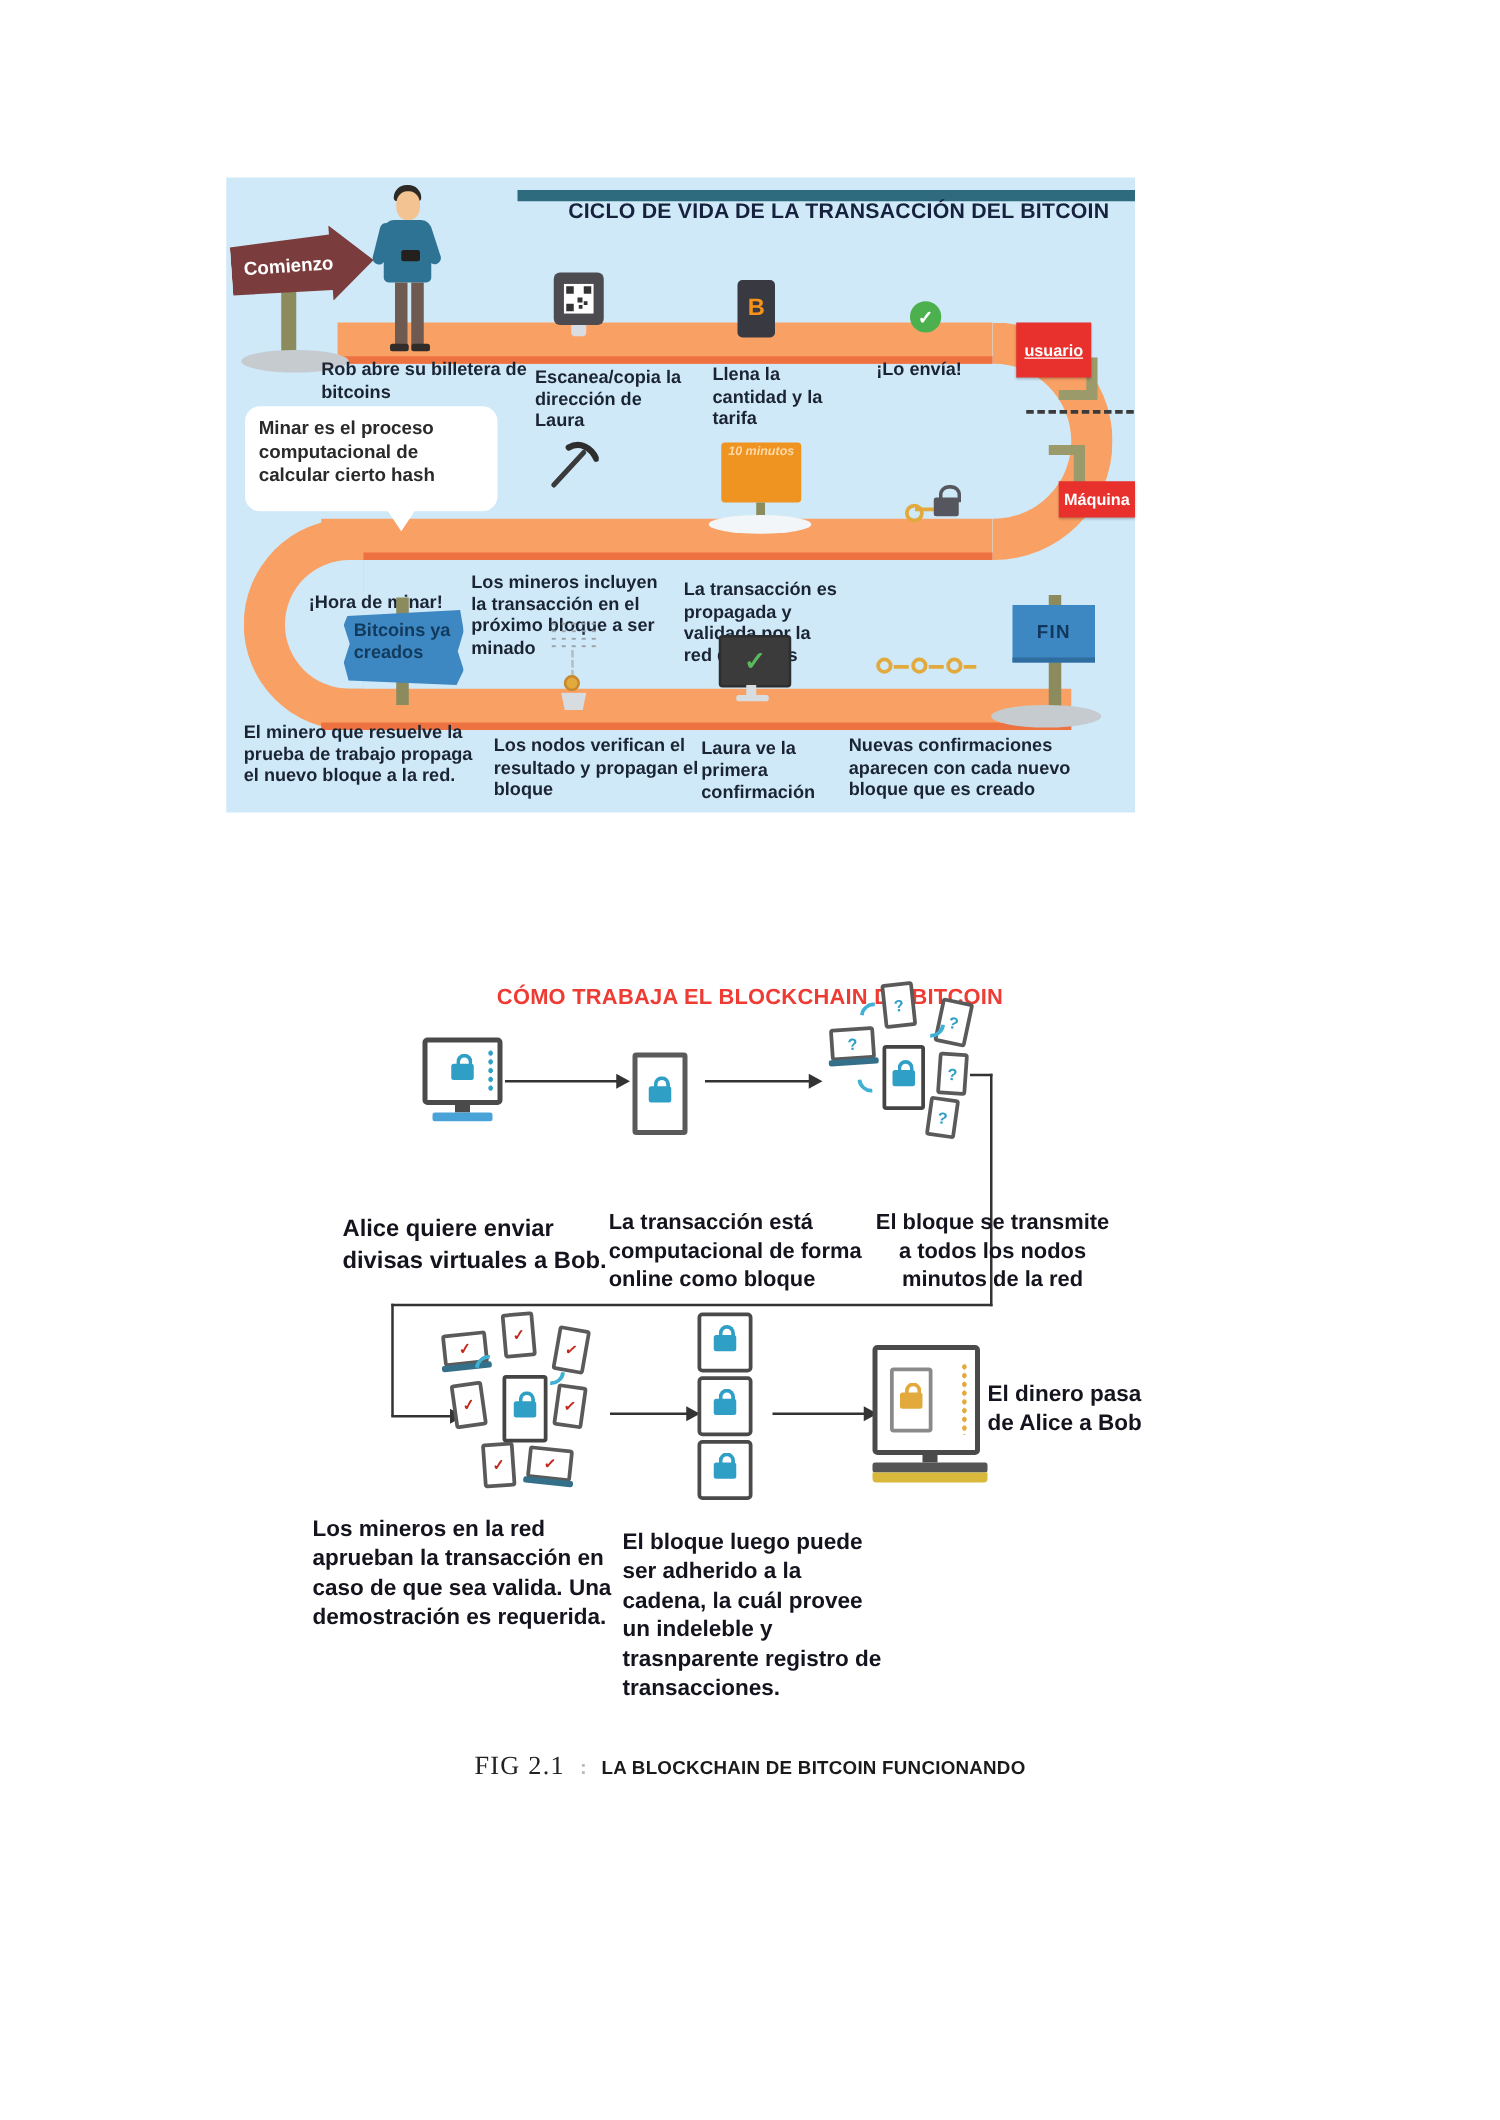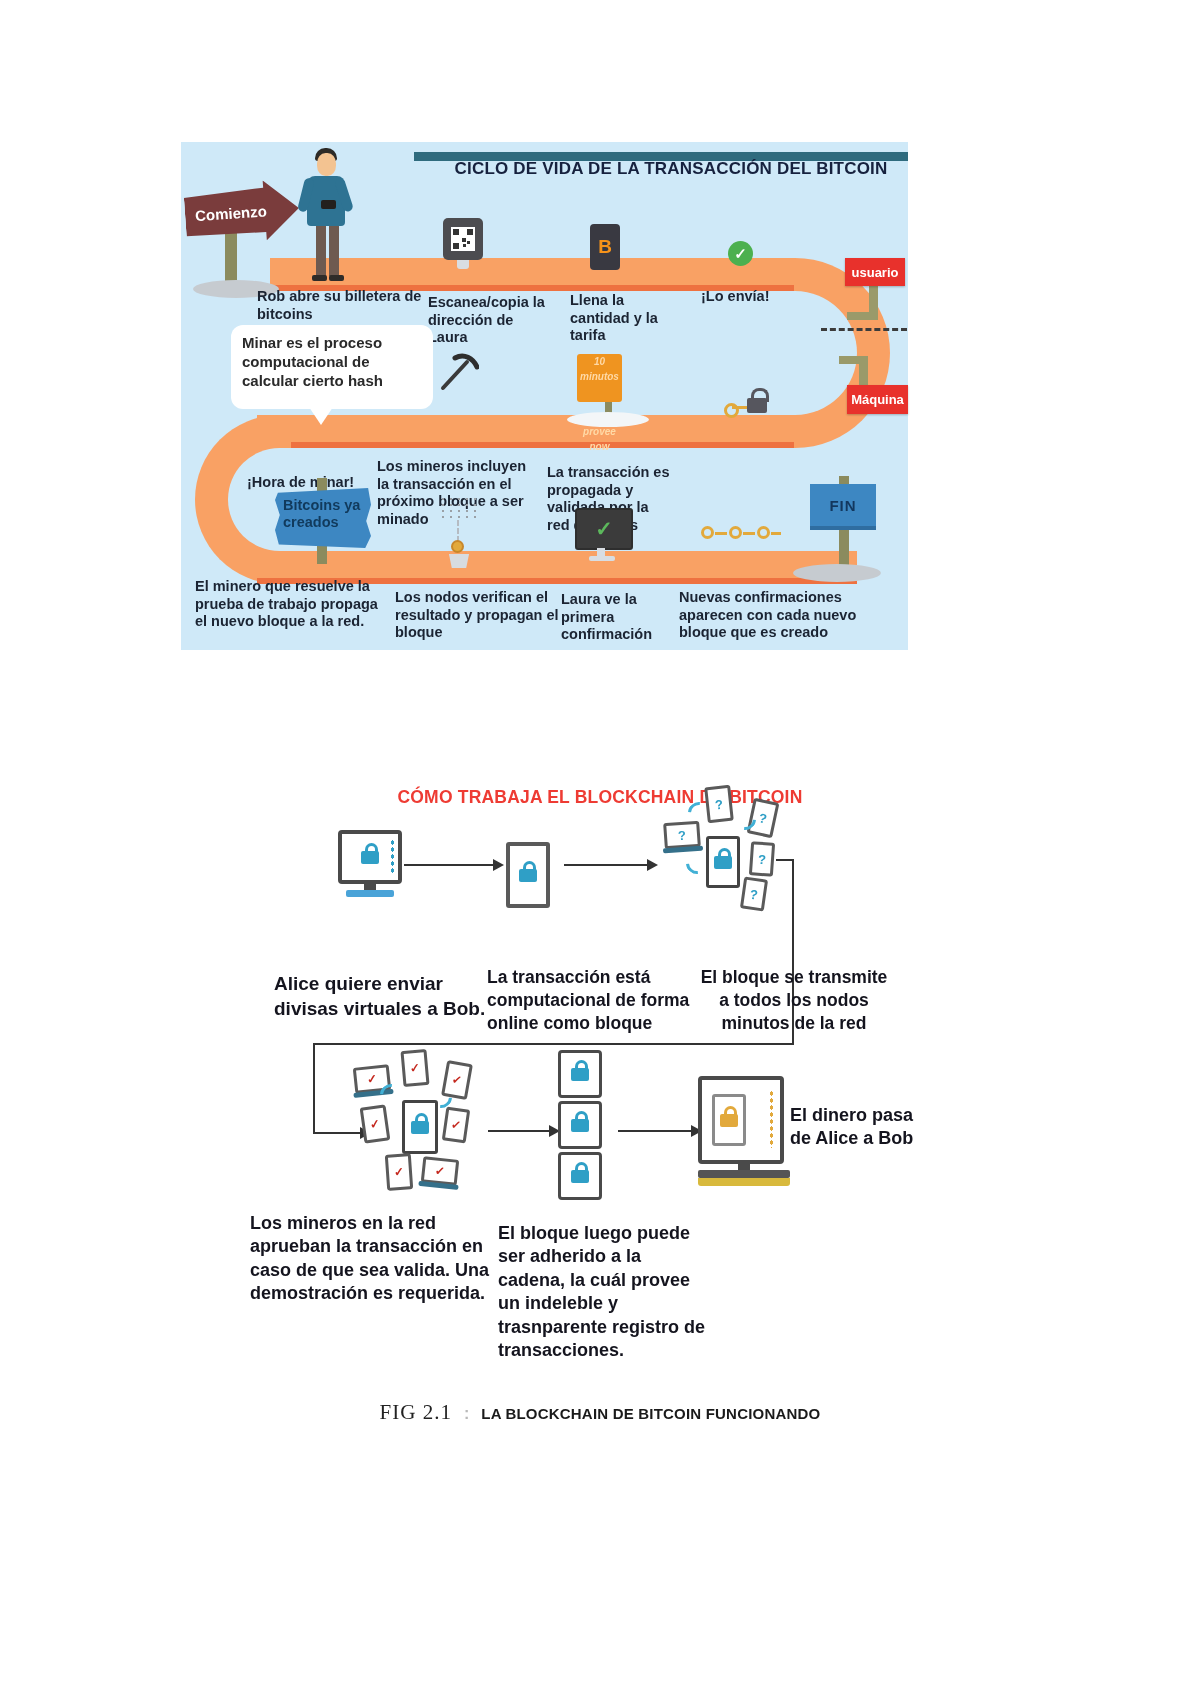--- a/index.html
+++ b/index.html
@@ -45,25 +45,25 @@
   .shoe{position:absolute;width:15px;height:6px;background:#2f2c29;border-radius:2px;}
 
   
   .qrbox{position:absolute;left:262px;top:76px;width:40px;height:42px;background:#4c4c50;border-radius:5px;
          display:flex;align-items:center;justify-content:center;}
   .qrstand{position:absolute;left:276px;top:118px;width:12px;height:9px;background:#d9dde2;border-radius:0 0 3px 3px;}
   .phoneB{position:absolute;left:409px;top:82px;width:30px;height:46px;background:#393941;border-radius:4px;
           display:flex;align-items:center;justify-content:center;color:#f7931a;font-weight:bold;font-size:19px;}
   .chkcirc{position:absolute;left:547px;top:99px;width:25px;height:25px;background:var(--check-green);
            border-radius:50%;color:#fff;font-weight:bold;font-size:15px;display:flex;align-items:center;justify-content:center;}
-  .bubble{position:absolute;left:50px;top:183px;width:202px;height:84px;background:#fff;border-radius:12px;
+  .bubble{position:absolute;left:15px;top:183px;width:202px;height:84px;background:#fff;border-radius:12px;
           padding:9px 11px;box-sizing:border-box;font-weight:bold;font-size:15px;color:#2a2a2a;line-height:1.25;}
   .bubbletail{position:absolute;left:128px;top:265px;width:0;height:0;
               border-left:12px solid transparent;border-right:12px solid transparent;border-top:18px solid #fff;}
-  .timersign{position:absolute;left:396px;top:212px;width:45px;height:48px;background:var(--orange-sign);
+  .timersign{position:absolute;left:396px;top:212px;width:64px;height:48px;background:var(--orange-sign);
              border-radius:3px;color:#ffd9a6;font-style:italic;font-size:10px;font-weight:bold;text-align:center;
              display:flex;flex-direction:column;align-items:center;justify-content:space-between;line-height:1.5;gap:40px;}
   .flag{position:absolute;left:94px;top:346px;width:96px;height:60px;background:var(--blue-sign);
         color:#113a5c;font-weight:bold;font-size:14.5px;padding:9px 8px;box-sizing:border-box;line-height:1.2;
         clip-path:polygon(3% 8%,97% 0,100% 28%,95% 55%,100% 80%,94% 100%,4% 94%,0 70%,5% 45%,0 20%);}
   .shackle{position:absolute;width:12px;height:11px;border:3px solid #56565e;border-bottom:none;border-radius:8px 8px 0 0;}
   .lockbody{position:absolute;width:20px;height:15px;background:#56565e;border-radius:2px;}
   .keyring{position:absolute;width:9px;height:9px;border:3px solid var(--gold);border-radius:50%;}
   .keystem{position:absolute;width:15px;height:3px;background:var(--gold);}
   .dots{position:absolute;background-image:radial-gradient(#9aa0a6 1.3px,transparent 1.4px);background-size:8px 6px;}
@@ -138,21 +138,21 @@
       <div class="arm" style="left:48px;top:30px;transform:rotate(-18deg);"></div>
       <div class="device"></div>
       <div class="leg" style="left:25px;top:78px;"></div>
       <div class="leg" style="left:38px;top:78px;"></div>
       <div class="shoe" style="left:21px;top:127px;"></div>
       <div class="shoe" style="left:38px;top:127px;"></div>
     </div>
 
     <div class="khaki" style="left:688px;top:144px;width:9px;height:34px;"></div>
     <div class="khaki" style="left:666px;top:170px;width:28px;height:8px;"></div>
-    <div class="redsign" style="left:664px;top:116px;width:60px;height:28px;">
+    <div class="redsign" style="left:632px;top:116px;width:60px;height:44px;text-decoration:underline;">
       <span>usuario</span>
     </div>
     <div class="dashline"></div>
     <div class="khaki" style="left:658px;top:214px;width:28px;height:8px;"></div>
     <div class="khaki" style="left:678px;top:214px;width:9px;height:30px;"></div>
     <div class="redsign" style="left:666px;top:243px;width:61px;height:29px;">
       <span>Máquina</span>
     </div>
 
     <div class="qrbox">

